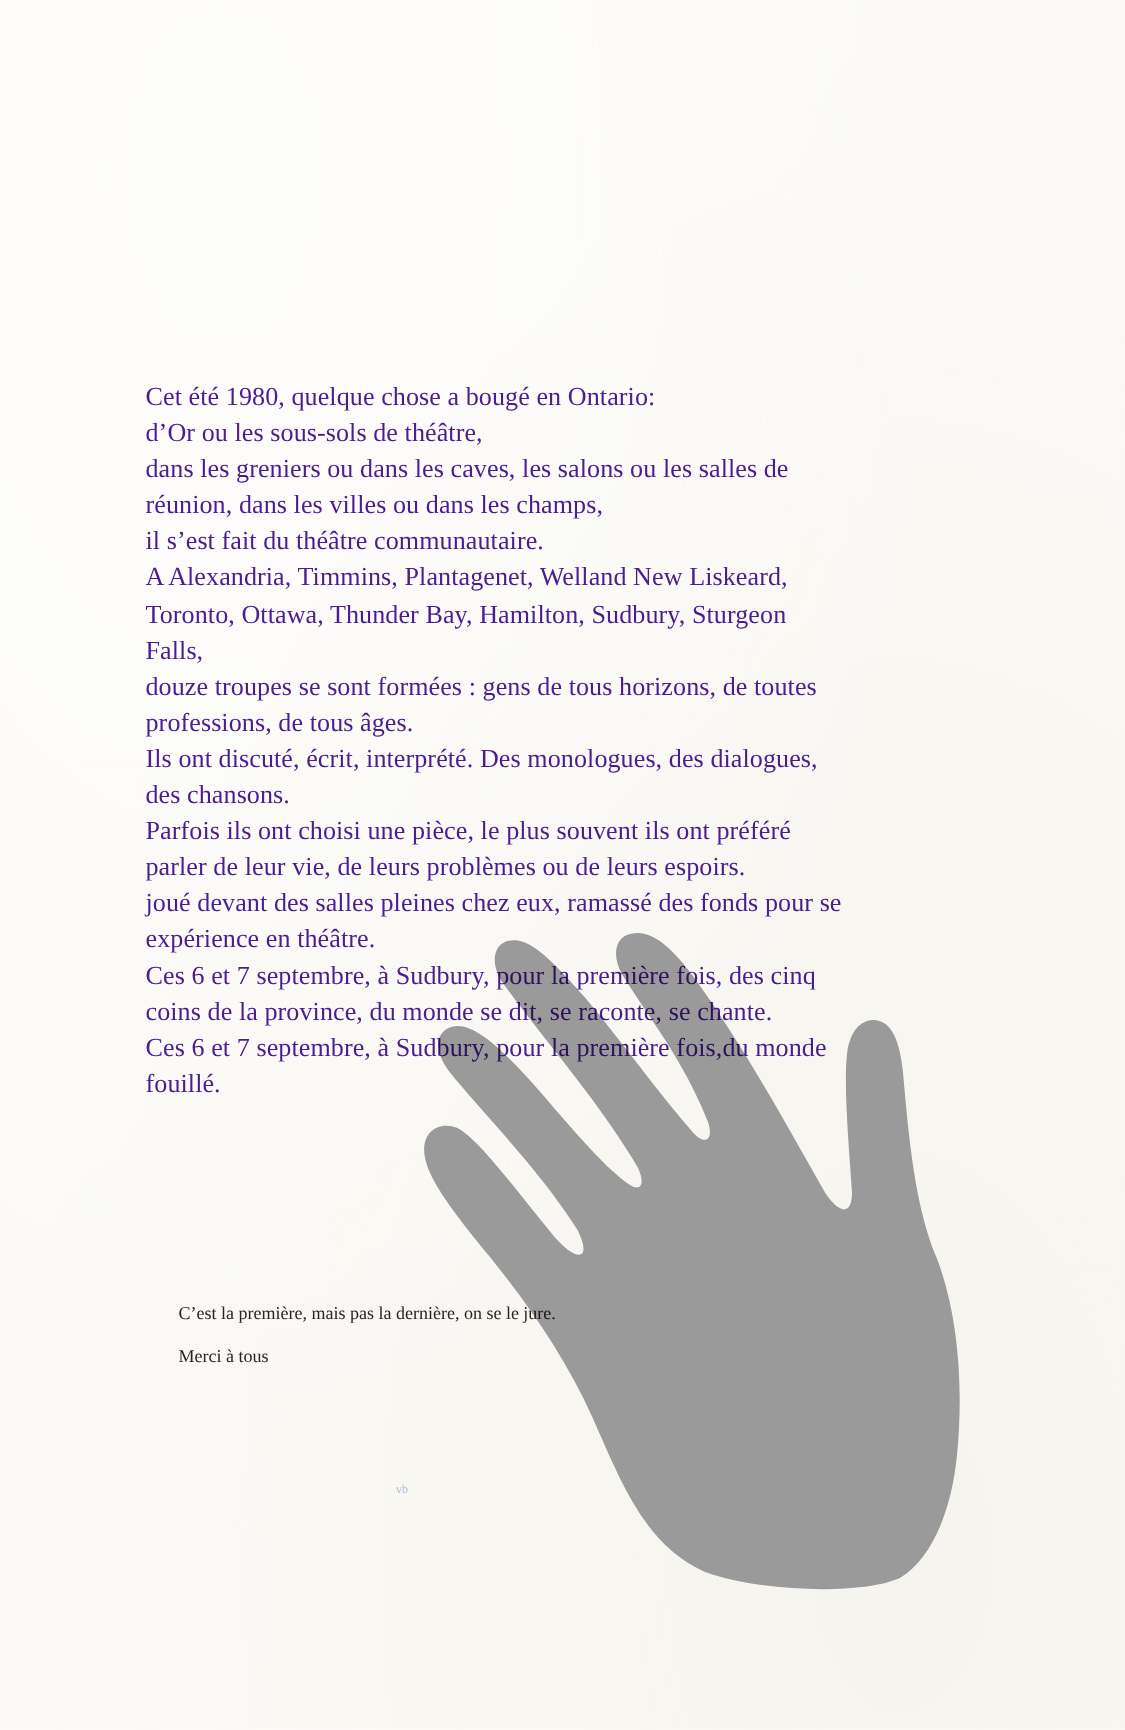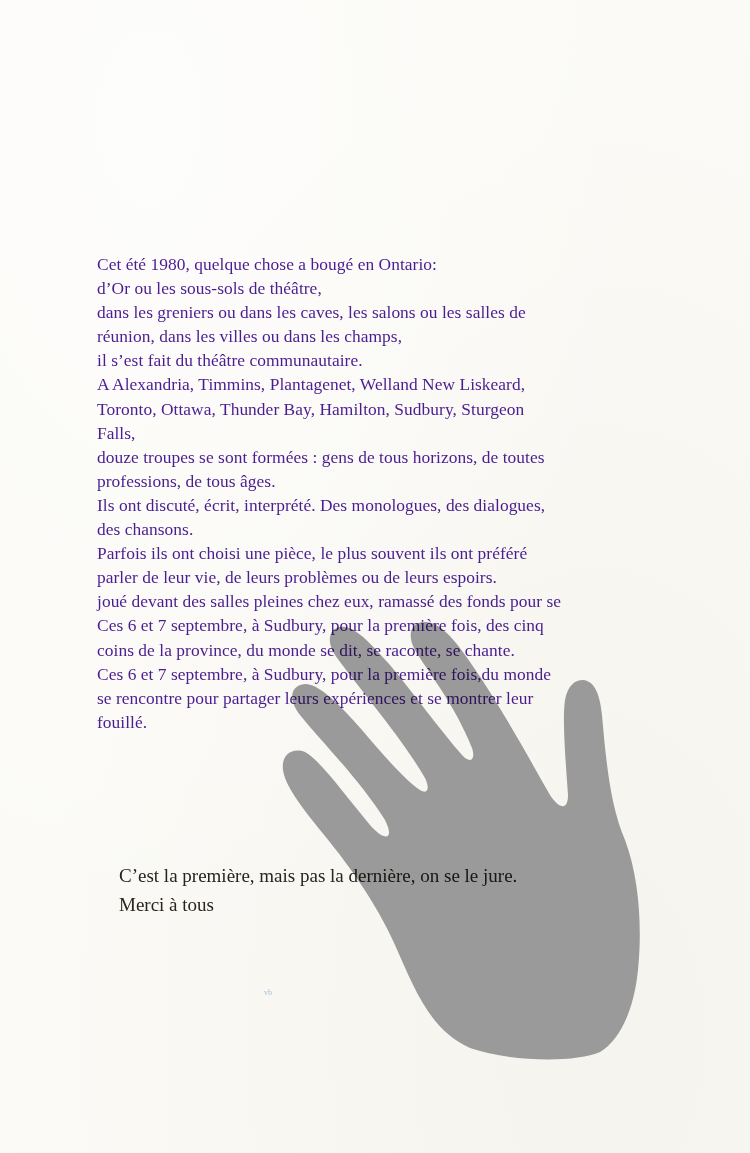--- a/index.html
+++ b/index.html
@@ -43,21 +43,21 @@
       mix-blend-mode: multiply;
     }
     .body-text .line {
       display: block;
       white-space: nowrap;
     }
     .closing {
       position: absolute;
       left: 119px;
       top: 861px;
-      font-size: 19px;
+      font-size: 12px;
       line-height: 29px;
       color: #2a2521;
       mix-blend-mode: multiply;
     }
     .closing .line {
       display: block;
       white-space: nowrap;
     }
     .mark {
       position: absolute;
@@ -124,24 +124,24 @@
   <span class="line">A Alexandria, Timmins, Plantagenet, Welland New Liskeard,</span>
   <span class="line">Toronto, Ottawa, Thunder Bay, Hamilton, Sudbury, Sturgeon</span>
   <span class="line">Falls,</span>
   <span class="line">douze troupes se sont formées :  gens de tous horizons, de toutes</span>
   <span class="line">professions, de tous âges.</span>
   <span class="line">Ils ont discuté, écrit, interprété.  Des monologues, des dialogues,</span>
   <span class="line">des chansons.</span>
   <span class="line">Parfois ils ont choisi une pièce, le plus souvent ils ont préféré</span>
   <span class="line">parler de leur vie, de leurs problèmes ou de leurs espoirs.</span>
   <span class="line">joué devant des salles pleines chez eux, ramassé des fonds pour se</span>
+  <span class="line">expérience en théâtre.</span>
   <span class="line">Ces 6 et 7 septembre, à Sudbury, pour la première fois, des cinq</span>
   <span class="line">coins de la province, du monde se dit, se raconte, se chante.</span>
   <span class="line">Ces 6 et 7 septembre, à Sudbury, pour la première fois,du monde</span>
-  <span class="line">se rencontre pour partager leurs expériences et se montrer leur</span>
   <span class="line">fouillé.</span>
 </div>
 
 <div class="closing">
   <span class="line">C’est la première, mais pas la dernière, on se le jure.</span>
   <span class="line">Merci  à  tous</span>
 </div>
 
 <div class="mark">vb</div>
 

